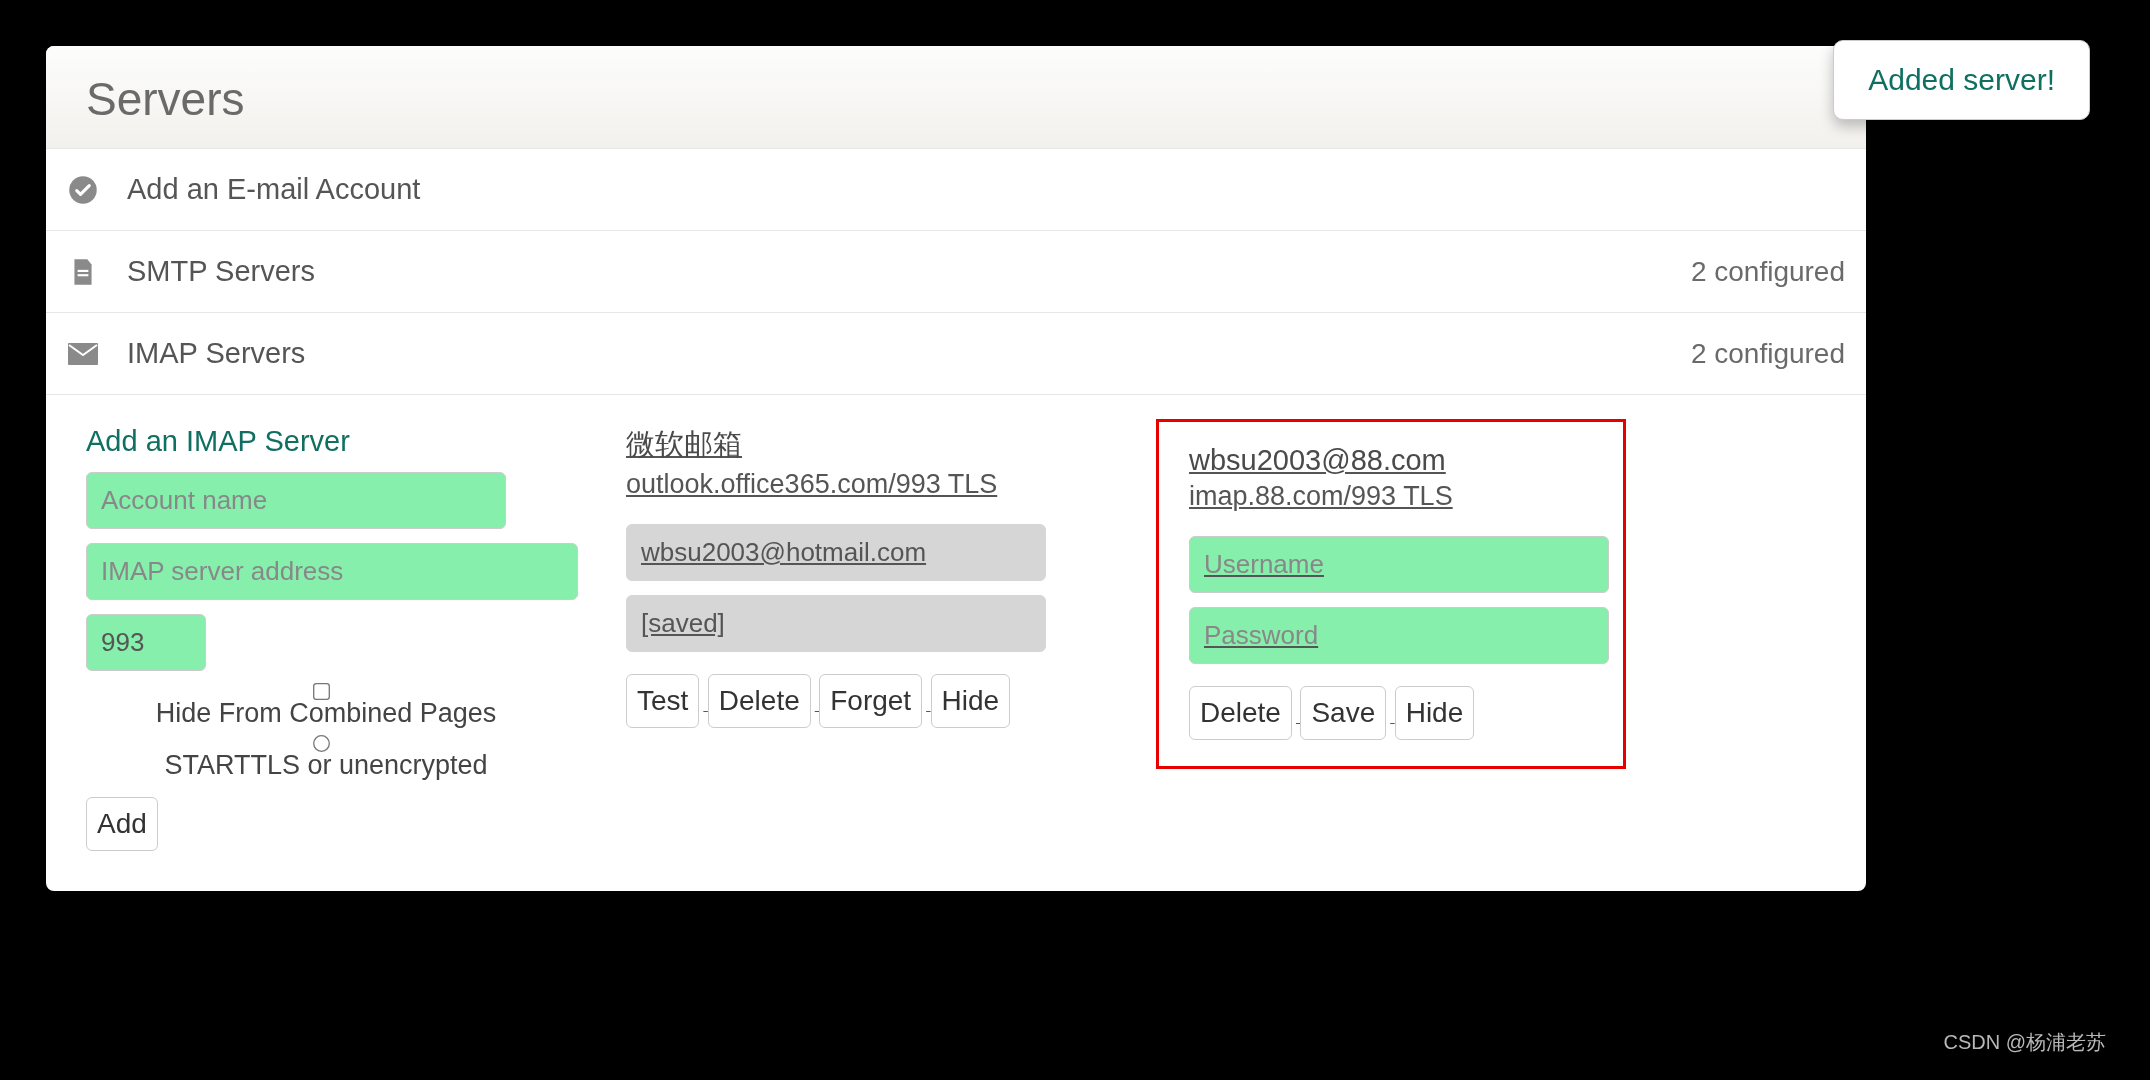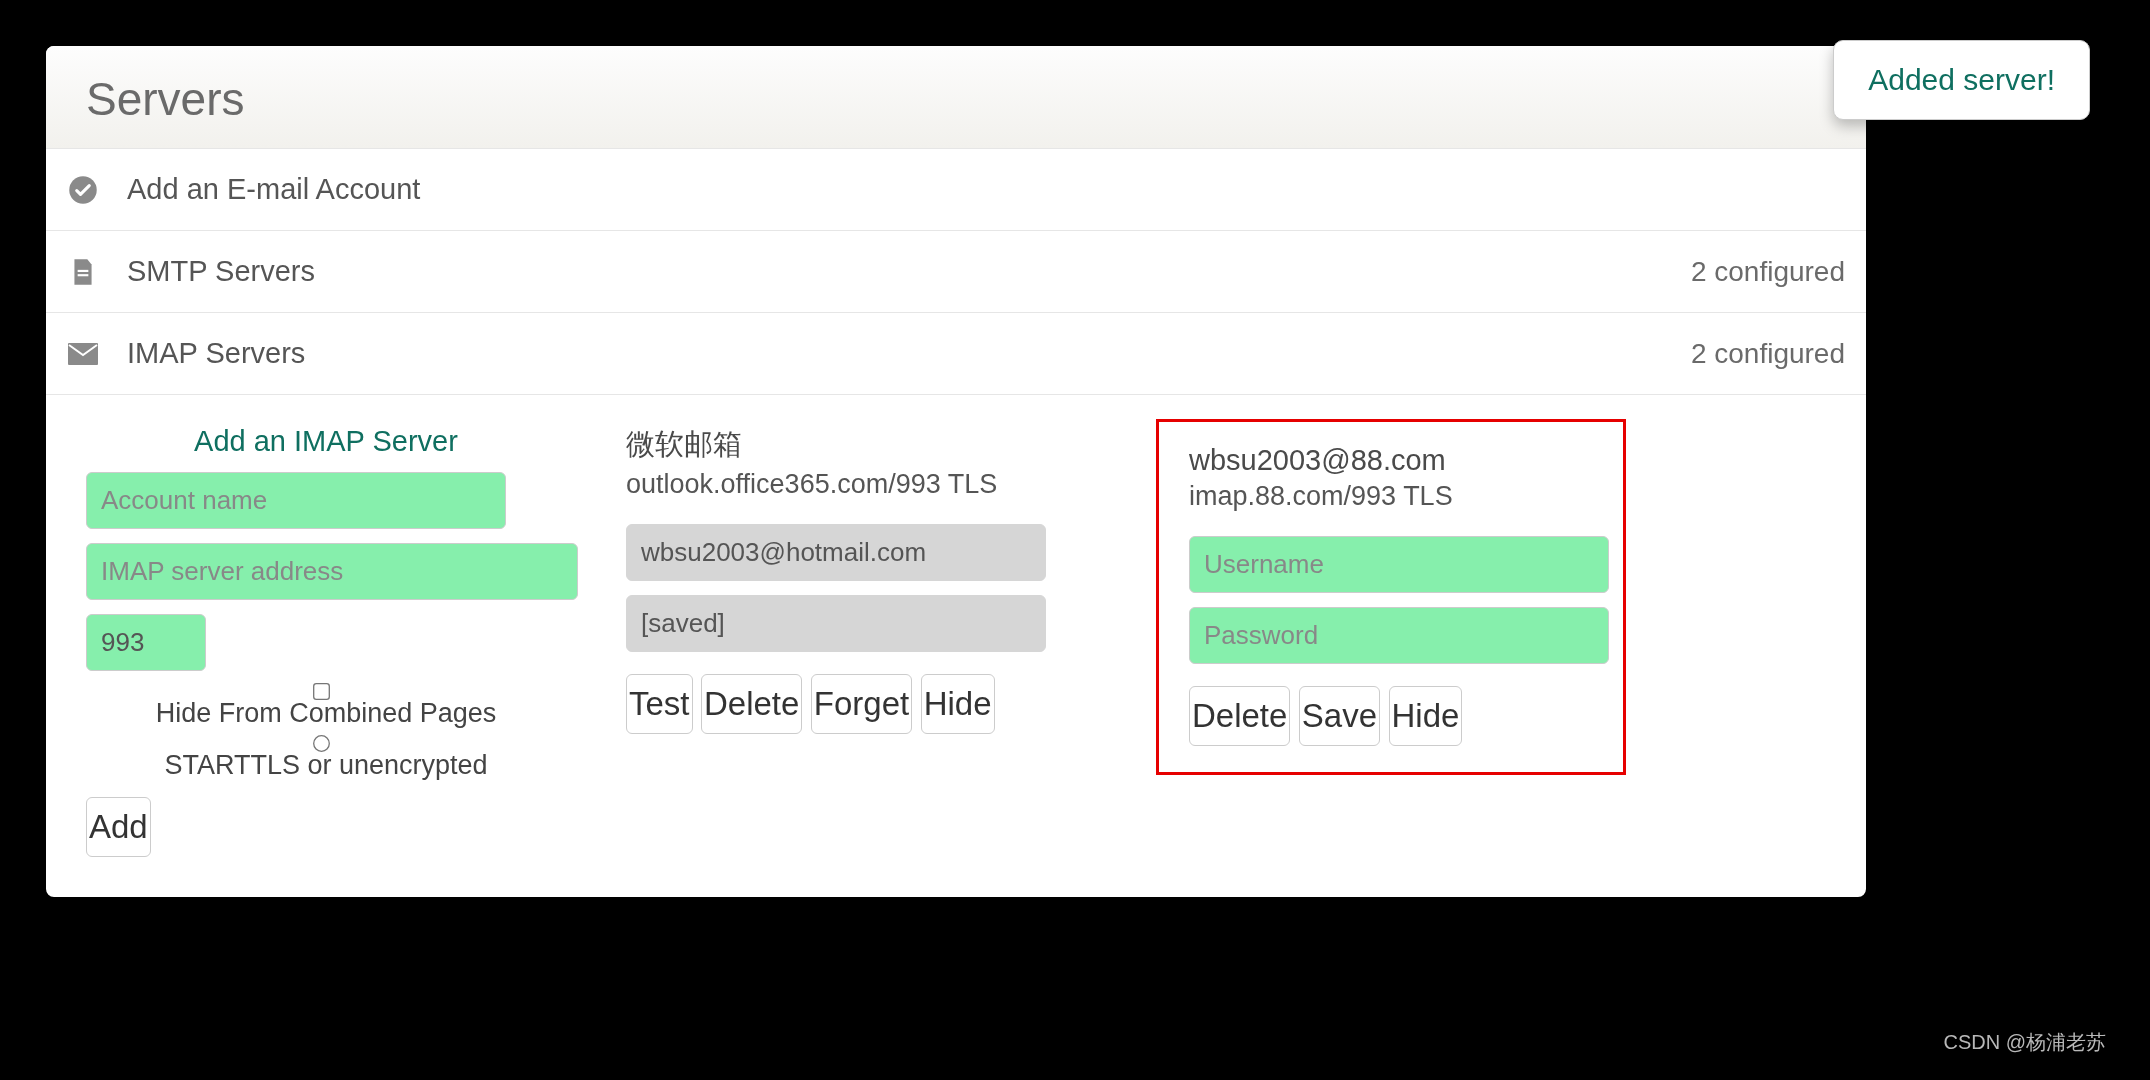--- a/index.html
+++ b/index.html
@@ -51,27 +51,26 @@
   }
   .row .label { flex: 1; }
   .row .status { color: #6a6a6a; font-size: 28px; }
   .content {
     display: flex;
     padding: 30px 40px 40px 40px;
     gap: 60px;
   }
   .col { flex: 0 0 auto; }
   .col-add { width: 480px; }
-  .col-server { width: 470px; }
+  .col-server { width: 470px; text-decoration: underline; }
   .col-add h2 {
     color: #0f6f60;
     font-size: 29px;
     font-weight: 400;
     margin-bottom: 14px;
-    text-align: center;
   }
   input[type=text], input[type=password], .ro-field {
     display: block;
     border: 1px solid #ccc;
     border-radius: 6px;
     padding: 12px 14px;
     font-size: 26px;
     color: #555;
     margin-bottom: 14px;
     background: #86efac;
@@ -88,22 +87,22 @@
     color: #444;
     margin: 8px 0;
     flex-direction: column;
   }
   .opt input { margin-right: 10px; transform: scale(1.3); }
   .btn {
     display: inline-block;
     border: 1px solid #ccc;
     background: #fff;
     border-radius: 6px;
-    padding: 10px 2px;
-    font-size: 33px;
+    padding: 10px 10px;
+    font-size: 28px;
     color: #333;
     cursor: pointer;
     font-family: inherit;
     margin-right: 4px;
     margin-top: 8px;
   }
   .server-title {
     font-size: 29px;
     color: #4a4a4a;
     margin-bottom: 4px;

